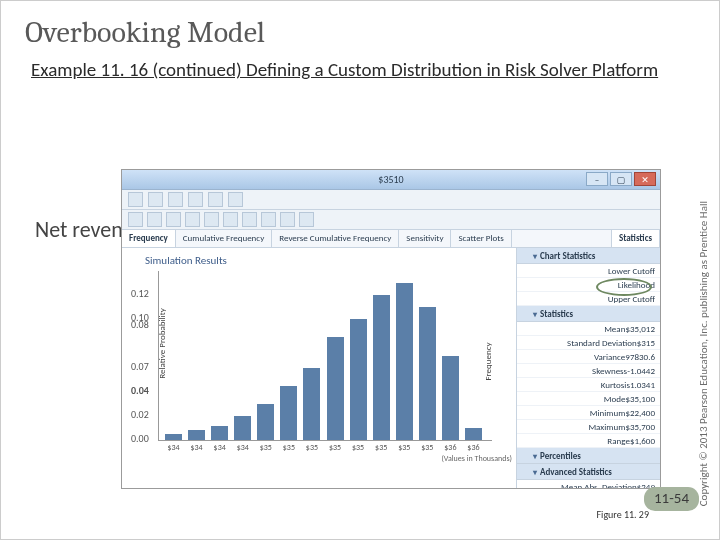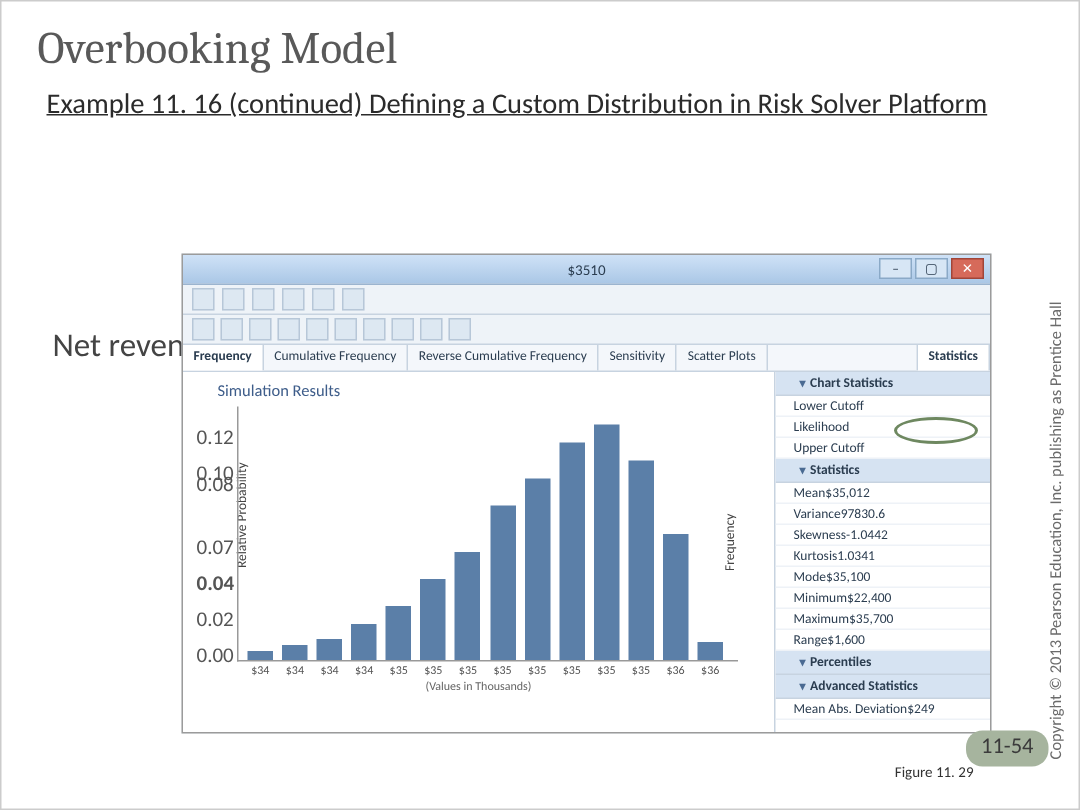--- a/index.html
+++ b/index.html
@@ -21,29 +21,29 @@
   .toolbar2{height:20px;background:#eef3f8;border-bottom:1px solid #c7d3e0;display:flex;gap:4px;padding:2px 6px}
   .tabs{height:18px;background:#f4f7fb;border-bottom:1px solid #c7d3e0;display:flex;font-size:9px;color:#2b3d50}
   .tab{padding:2px 7px;border-right:1px solid #c7d3e0;white-space:nowrap}
   .tab.active{background:#fff;font-weight:600}
   .tab.active.stats{margin-left:auto;border-left:1px solid #c7d3e0}
   .body{display:flex;height:calc(100% - 78px)}
   .chartpane{flex:1;background:#fff;padding:6px 4px 2px 4px;position:relative;font-size:9px;color:#333}
   .chart-title{color:#3e5d8a;font-size:11px;margin-left:19px;margin-bottom:2px}
   .plot{position:relative;height:170px;margin:4px 20px 2px 32px;border-left:1px solid #999;border-bottom:1px solid #999}
   .bar{position:absolute;bottom:0;width:14px;background:#5b7fa8}
-  .ytick{position:absolute;left:-28px;font-size:14px;color:#555;width:24px;text-align:center}
+  .ytick{position:absolute;left:-28px;font-size:10px;color:#555;width:24px;text-align:left}
   .xtick{position:absolute;bottom:-12px;font-size:8px;color:#555;transform:translateX(-50%);white-space:nowrap}
   .ylab{position:absolute;left:4px;top:50%;transform:rotate(-90deg) translateX(30px);font-size:9px;color:#444}
   .ylab2{position:absolute;right:-14px;top:50%;transform:rotate(-90deg);font-size:9px;color:#444}
-  .xlab{text-align:center;font-size:8px;color:#666;margin-top:12px}
+  .xlab{text-align:right;font-size:8px;color:#666;margin-top:12px}
   .statspane{width:144px;background:#fff;border-left:1px solid #c7d3e0;font-size:9px;color:#2b3d50;overflow:hidden}
   .stat-section{background:#d6e3f2;padding:2px 16px;font-weight:600;border-bottom:1px solid #c7d3e0;display:flex;align-items:center}
   .stat-section::before{content:"▾";font-size:8px;margin-right:3px;color:#4a6a92}
-  .stat-row{display:flex;justify-content:flex-start;padding:1px 5px 1px 12px;border-bottom:1px solid #eef2f7}
+  .stat-row{display:flex;justify-content:flex-end;padding:1px 5px 1px 12px;border-bottom:1px solid #eef2f7}
   .hl-oval{position:absolute;border:2px solid #6e8860;border-radius:50%;width:56px;height:18px}
 </style>
 </head>
 <body>
 
 <h1 class="slide-title">Overbooking Model</h1>
 <div class="example-title">Example 11. 16 (continued) Defining a Custom Distribution in Risk Solver Platform</div>
 
 <div class="annotation">
   <span>Net revenue</span>
@@ -145,20 +145,24 @@
       <div class="stat-row">
           <span>Upper Cutoff</span>
           <span></span>
         </div>
       <div class="stat-section">Statistics</div>
       <div class="stat-row">
           <span>Mean</span>
           <span>$35,012</span>
         </div>
       <div class="stat-row">
+          <span>Standard Deviation</span>
+          <span>$315</span>
+        </div>
+      <div class="stat-row">
           <span>Variance</span>
           <span>97830.6</span>
         </div>
       <div class="stat-row">
           <span>Skewness</span>
           <span>-1.0442</span>
         </div>
       <div class="stat-row">
           <span>Kurtosis</span>
           <span>1.0341</span>

